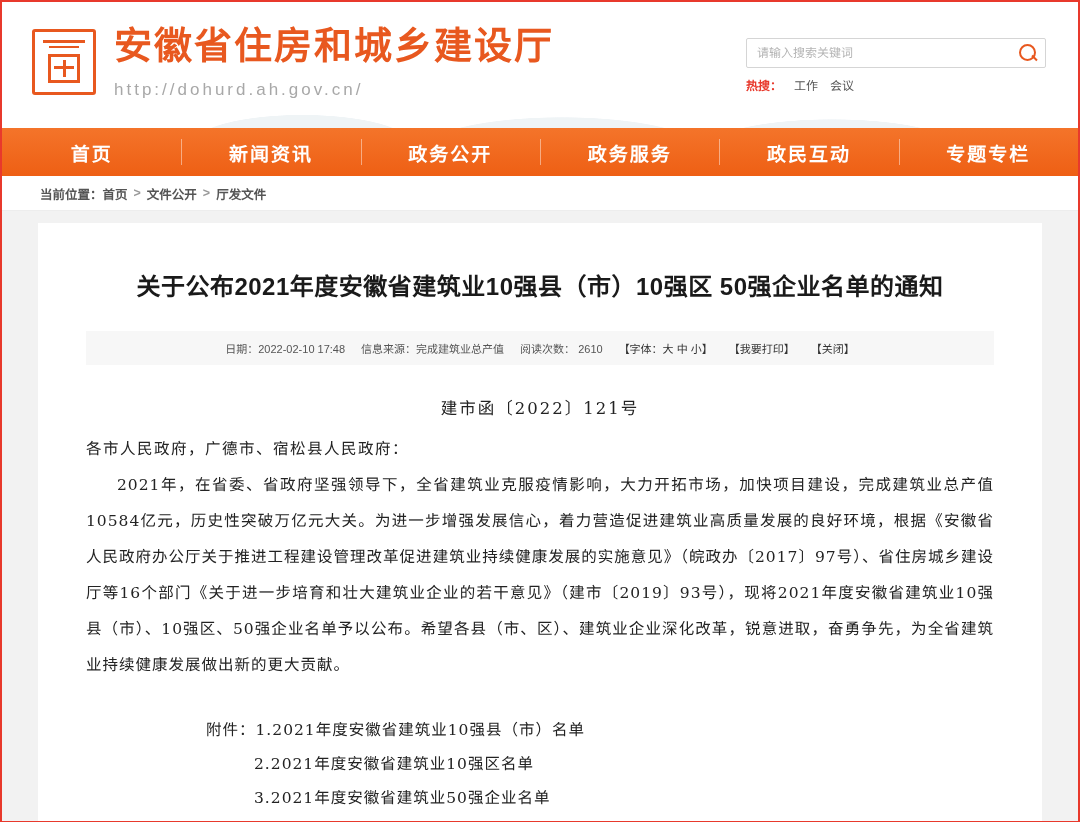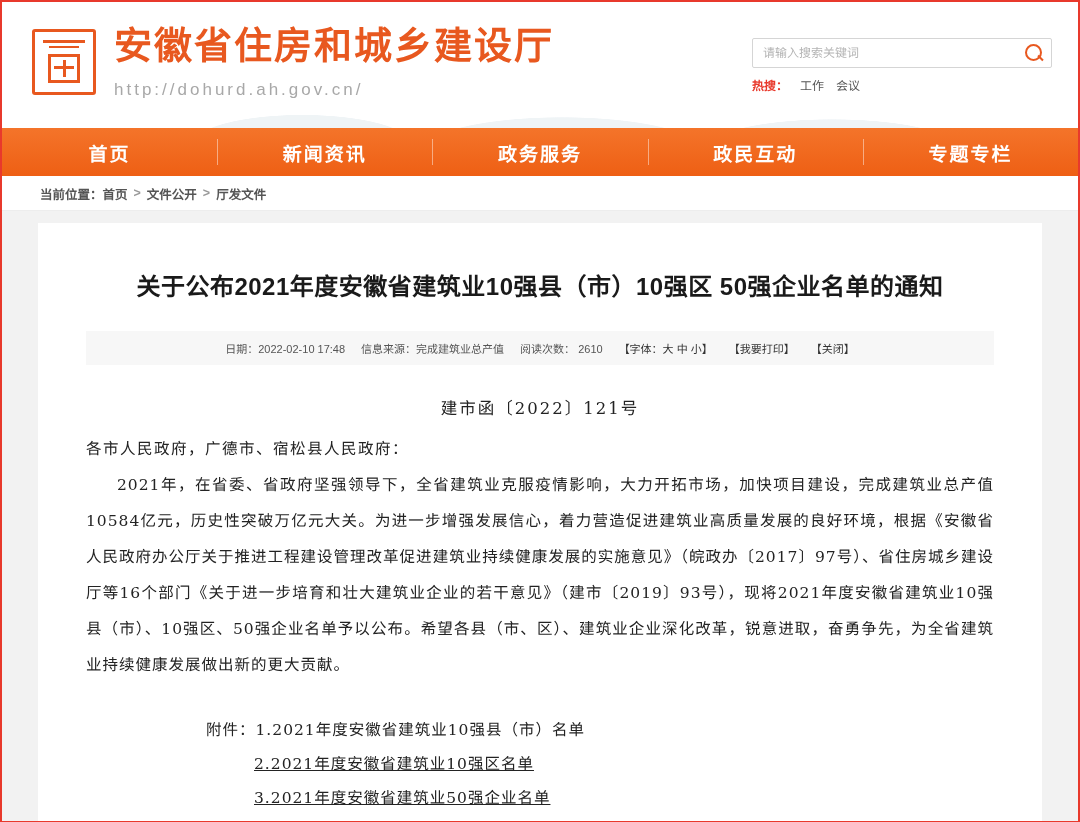--- a/index.html
+++ b/index.html
@@ -104,21 +104,21 @@
   .site-url {
     margin-top: 12px;
     font-size: 17px;
     color: #a8a8a8;
     letter-spacing: 3px;
     font-family: "Liberation Sans", sans-serif;
   }
 
   .search-area {
     position: absolute;
-    right: 26px;
+    right: 32px;
     top: 36px;
     width: 300px;
   }
   .search-box {
     display: flex;
     align-items: center;
     height: 30px;
     border: 1px solid #d5d5d5;
     background: #fff;
     border-radius: 2px;
@@ -274,21 +274,21 @@
   }
   .p-indent {
     text-indent: 2em;
     text-align: justify;
   }
   .attach-block {
     margin-top: 30px;
     padding-left: 120px;
     line-height: 34px;
   }
-  .attach-line.sub { padding-left: 48px; text-decoration: underline; }
+  .attach-line.sub { padding-left: 48px; }
 </style>
 </head>
 <body>
 
 <div id="page">
 
   <div class="header">
     <div class="header-bg"></div>
 
     <div class="logo-wrap">
@@ -315,20 +315,21 @@
         <span class="hot-label">热搜：</span>
         <span class="hot-word">工作</span>
         <span class="hot-word">会议</span>
       </div>
     </div>
   </div>
 
   <div class="nav">
     <div class="nav-item">首页</div>
     <div class="nav-item">新闻资讯</div>
+    <div class="nav-item">政务公开</div>
     <div class="nav-item">政务服务</div>
     <div class="nav-item">政民互动</div>
     <div class="nav-item">专题专栏</div>
   </div>
 
   <div class="crumb-bar">
     <span>当前位置：</span>
     <span class="crumb-link">首页</span>
     <span class="sep">&gt;</span>
     <span class="crumb-link">文件公开</span>

